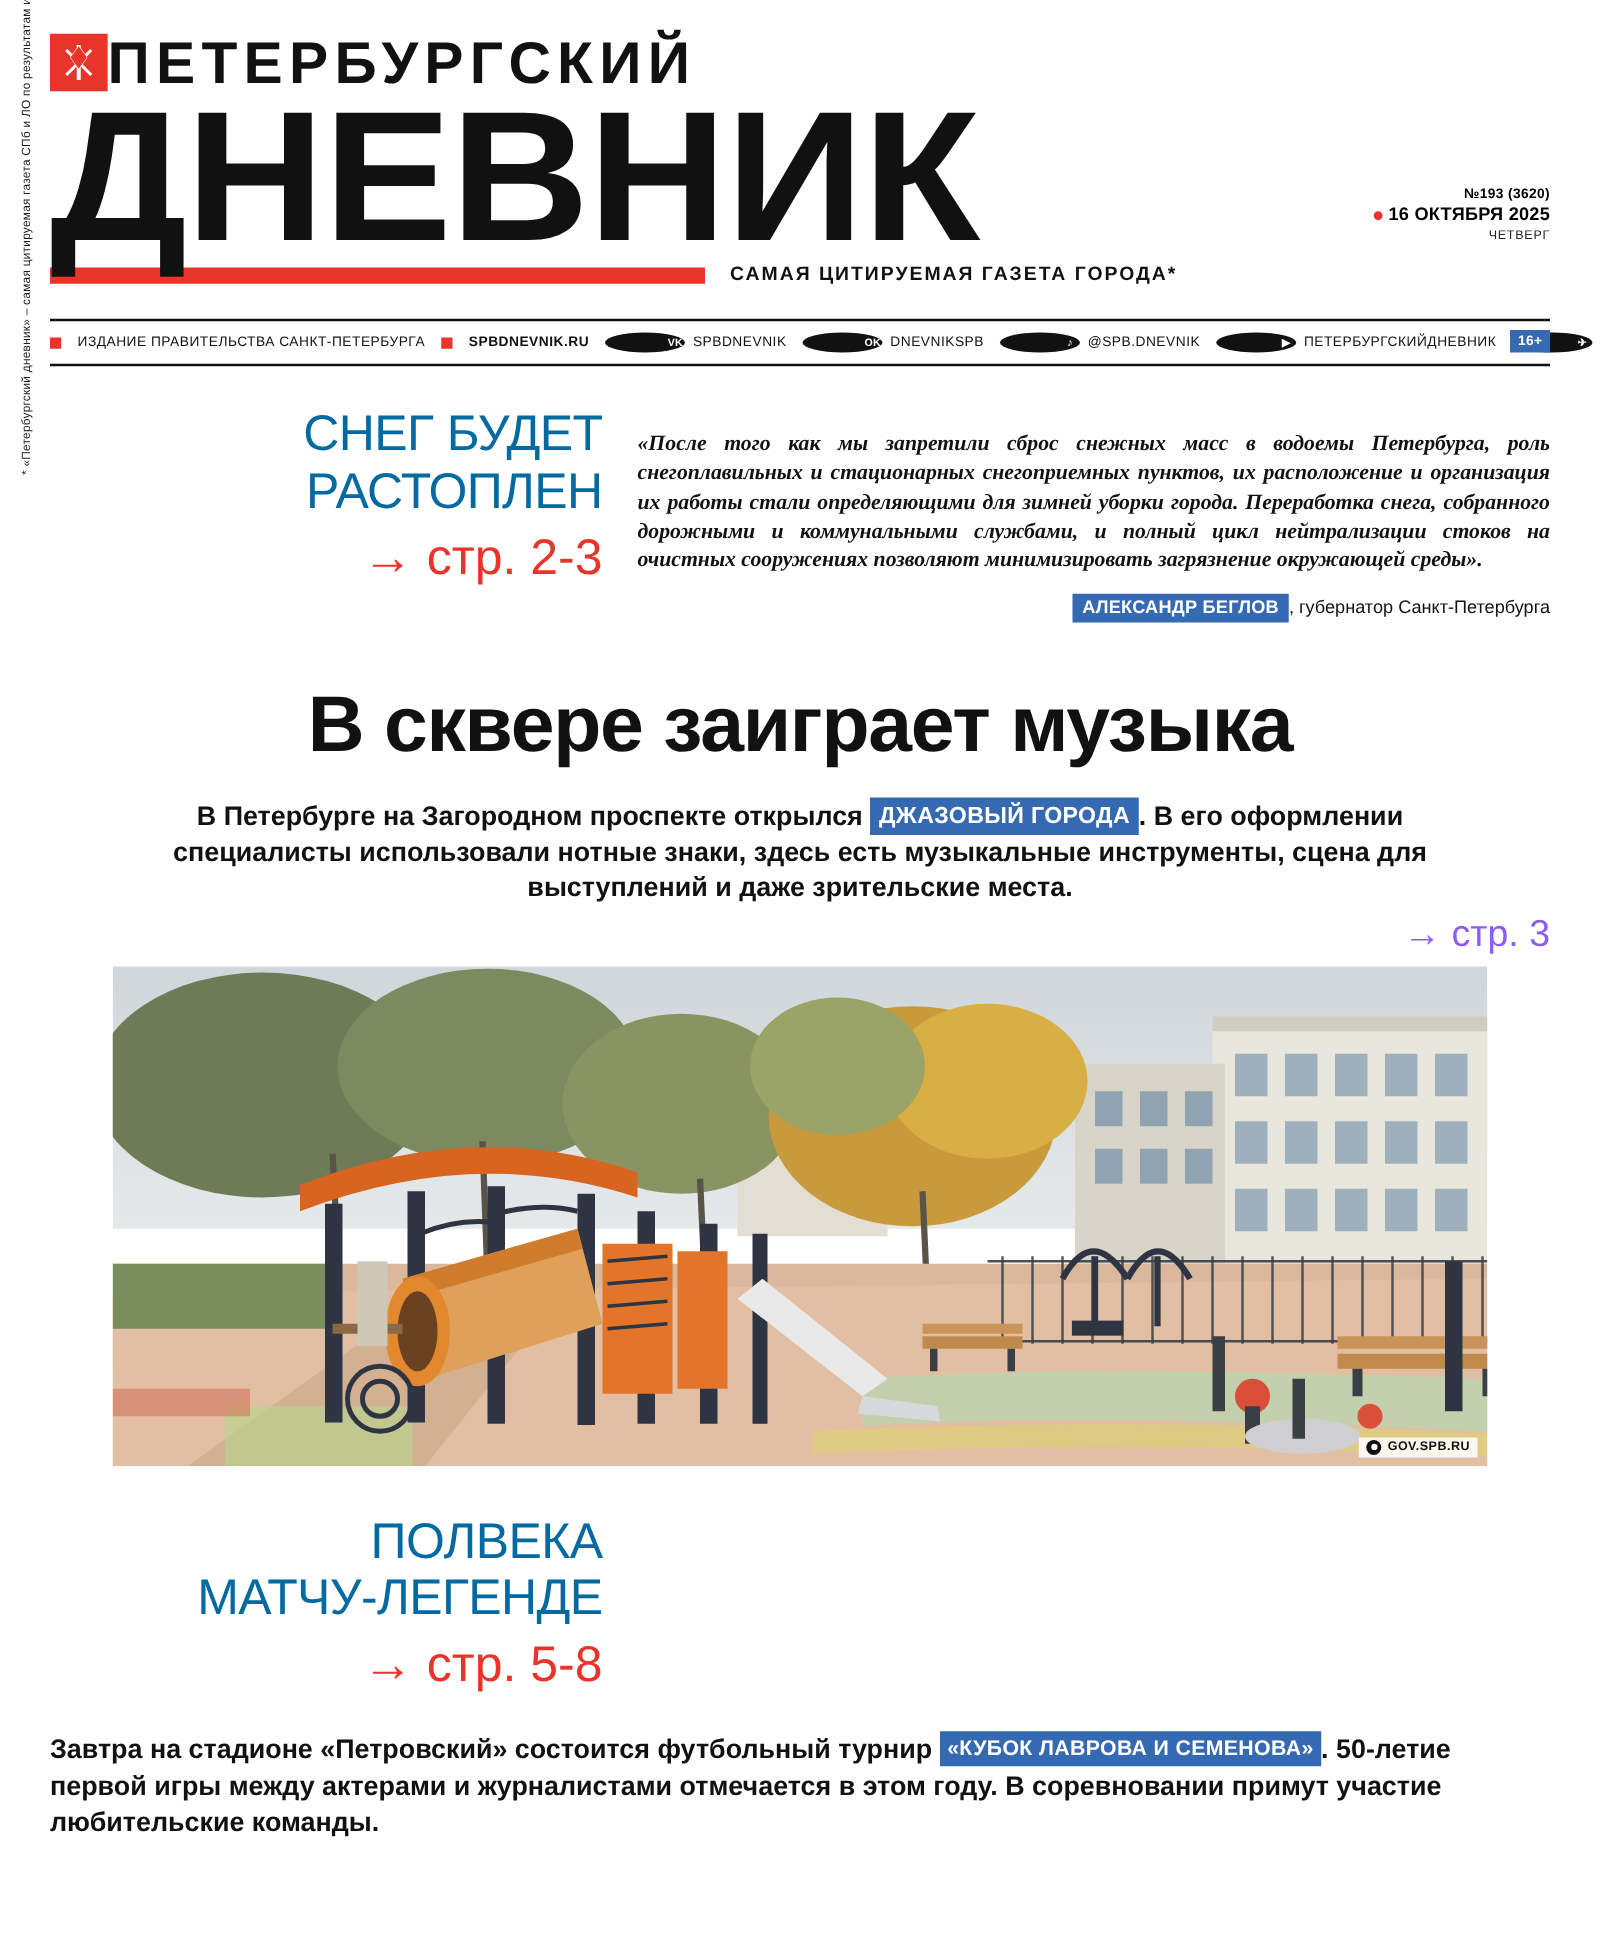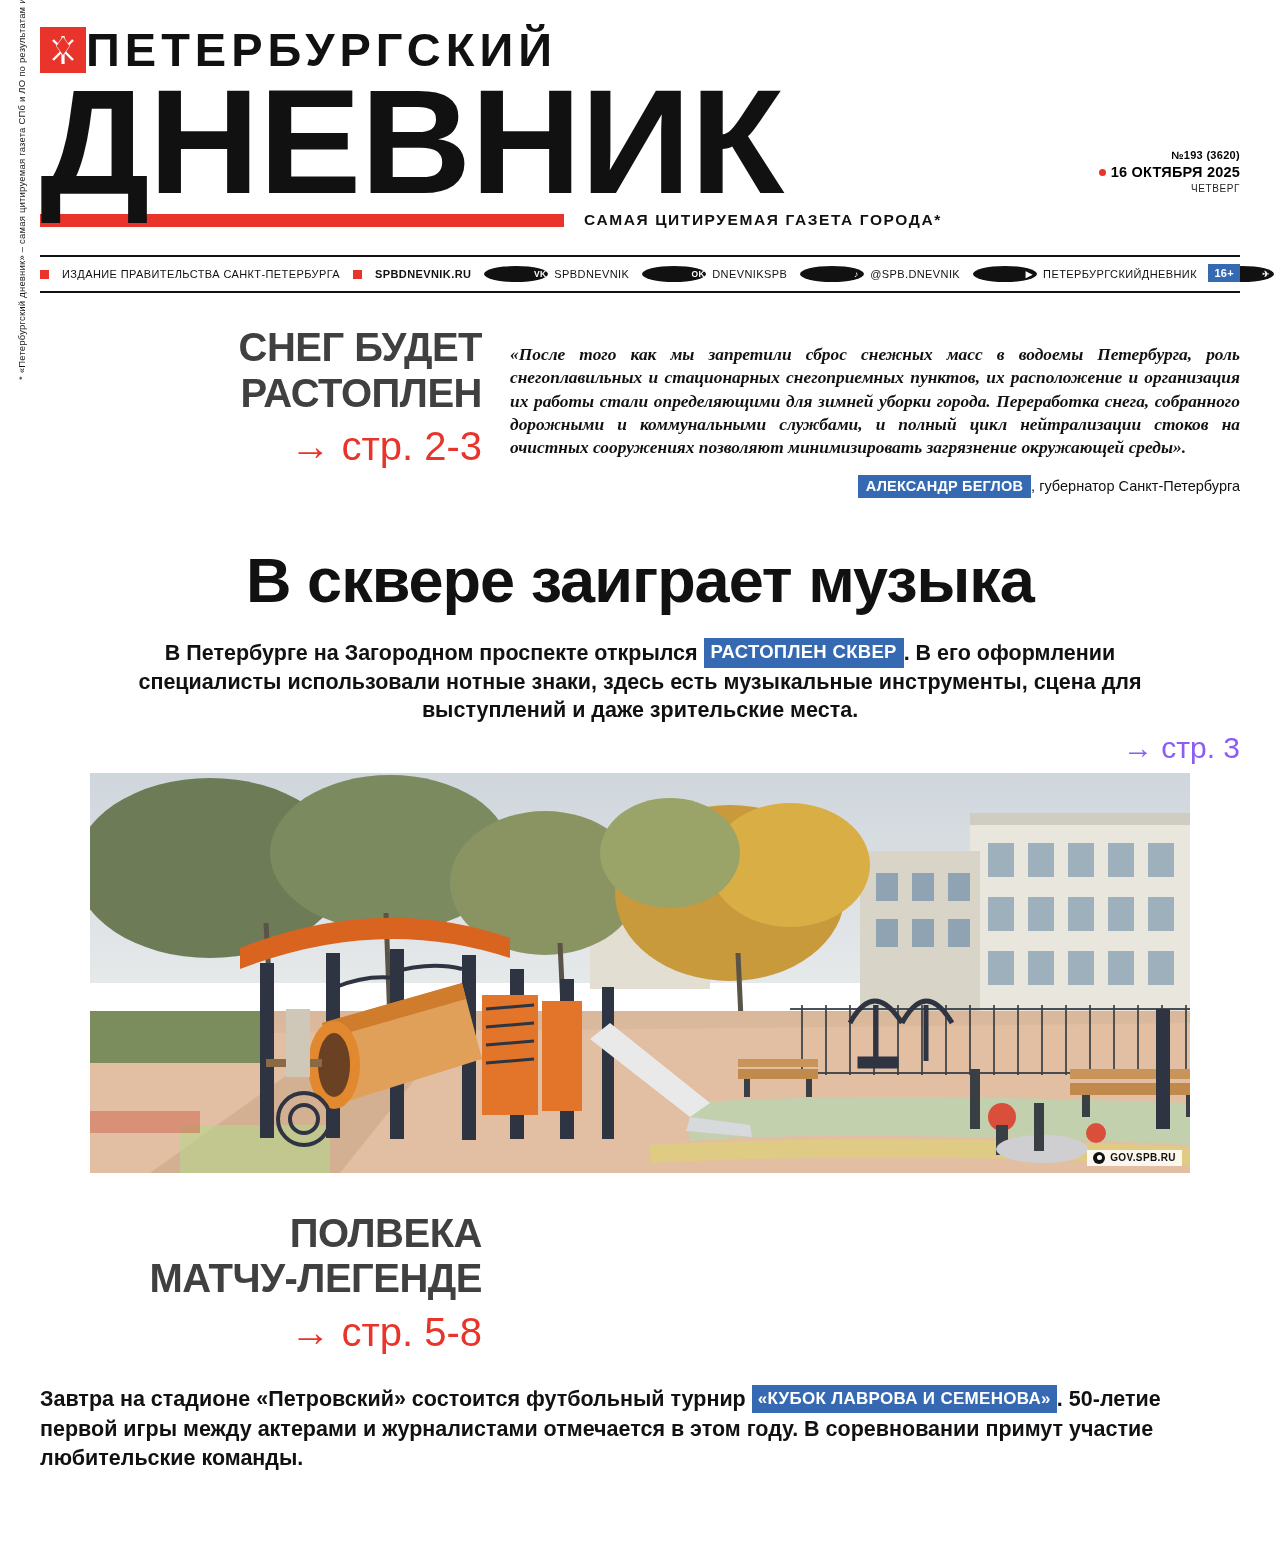--- a/index.html
+++ b/index.html
@@ -196,24 +196,24 @@
     align-items: flex-start;
   }
   .teaser-left {
     width: 442px;
     flex: none;
     padding-top: 10px;
     text-align: right;
   }
   .teaser-title {
     font-size: 40px;
-    font-weight: bold;
+    font-weight: normal;
     line-height: 1.14;
     letter-spacing: -0.5px;
-    color: #404040;
+    color: #0369a1;
   }
   .page-ref {
     color: #e8342a;
     font-size: 40px;
     font-weight: normal;
     margin-top: 8px;
     letter-spacing: 0px;
     white-space: nowrap;
   }
 
@@ -444,21 +444,21 @@
       <div class="quote-attr">
         <span class="attr-name">АЛЕКСАНДР БЕГЛОВ</span><span class="attr-role">, губернатор Санкт-Петербурга</span>
       </div>
     </div>
   </div>
 
   <div class="main-headline">В сквере заиграет музыка</div>
 
   <div class="main-lead">
     <span>В Петербурге на Загородном проспекте открылся</span>
-    <span class="hl-blue">РАСТОПЛЕН СКВЕР</span><span>. В его оформлении специалисты использовали нотные знаки, здесь есть музыкальные инструменты, сцена для выступлений и даже зрительские места.</span>
+    <span class="hl-blue">ДЖАЗОВЫЙ ГОРОДА</span><span>. В его оформлении специалисты использовали нотные знаки, здесь есть музыкальные инструменты, сцена для выступлений и даже зрительские места.</span>
   </div>
 
   <div class="lead-ref">→ стр. 3</div>
 
   <div class="photo-wrap">
     <svg class="photo" viewBox="0 0 1100 400" preserveAspectRatio="none" aria-hidden="true">
       <defs>
         <linearGradient id="sky" x1="0" y1="0" x2="0" y2="1">
           <stop offset="0%" stop-color="#cfd6dc"></stop>
           <stop offset="100%" stop-color="#e6e9ea"></stop>

